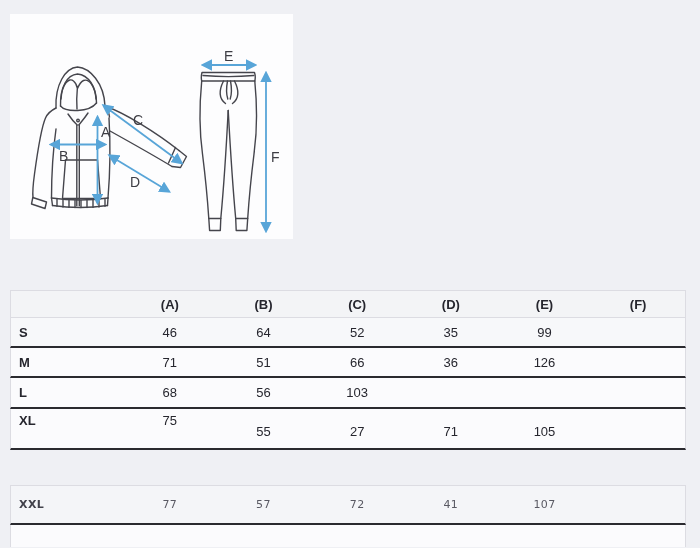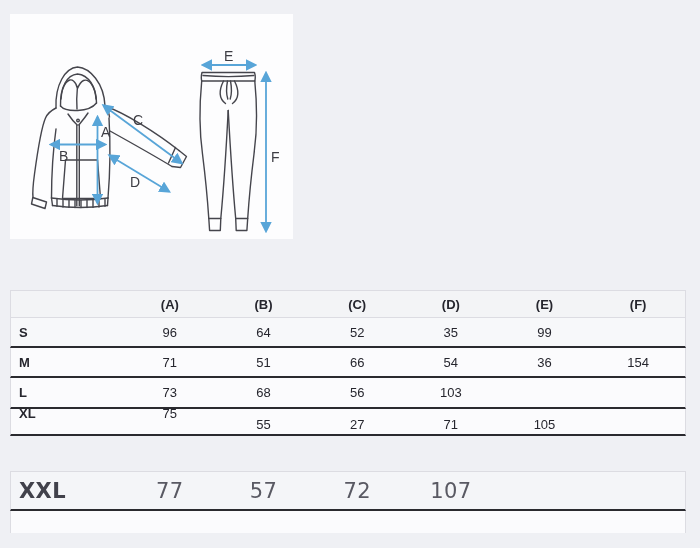--- a/index.html
+++ b/index.html
@@ -31,30 +31,30 @@
   .cell.size{justify-content:flex-start;padding-left:8px;font-weight:bold;}
   .trow.header{
     height:28px;background:#f3f4f6;
     border-top:1px solid #dcdce2;border-bottom:1px solid #dcdce2;
   }
   .trow.header .cell{font-weight:bold;}
   .trow.body{background:#fbfbfd;border-bottom:2px solid #2a2a2f;}
   .trow.r-s{height:30px;background:#f7f8fa;}
   .trow.r-m{height:30px;}
   .trow.r-l{height:31px;}
-  .trow.r-xl{height:27px;}
+  .trow.r-xl{height:41px;}
   .trow.r-xl .cell{transform:translateY(3px);}
   .trow.r-xl .cell.size,.trow.r-xl .cell.v0{transform:translateY(-8px);}
   .trow.gap{height:35px;border:none;background:transparent;}
   .trow.r-xxl{
     height:40px;background:#f4f5f8;
     border-top:1px solid #dcdce2;border-bottom:2px solid #2a2a2f;
     font-family:"DejaVu Sans",sans-serif;
   }
-  .trow.r-xxl .cell{font-size:21px;color:#595963;letter-spacing:0.4px;font-family:inherit;}
+  .trow.r-xxl .cell{font-size:11px;color:#595963;letter-spacing:0.4px;font-family:inherit;}
   .trow.r-xxl .cell.size{color:#41414b;font-weight:bold;}
   .trow.remnant{height:22px;background:#fbfbfd;}
 </style>
 </head>
 <body>
 
 <div class="diagram-box">
   <svg viewBox="0 0 283 225">
     <defs>
       <marker id="arw" viewBox="0 0 10 10" refX="8" refY="5" markerWidth="6.5" markerHeight="6.5" orient="auto-start-reverse">
@@ -130,40 +130,38 @@
     <div class="cell">(A)</div>
     <div class="cell">(B)</div>
     <div class="cell">(C)</div>
     <div class="cell">(D)</div>
     <div class="cell">(E)</div>
     <div class="cell">(F)</div>
   </div>
 
   <div class="trow body r-s">
     <div class="cell size">S</div>
-    <div class="cell">96</div>
+    <div class="cell">46</div>
     <div class="cell">64</div>
     <div class="cell">52</div>
     <div class="cell">35</div>
     <div class="cell">99</div>
   </div>
 
   <div class="trow body r-m">
     <div class="cell size">M</div>
     <div class="cell">71</div>
     <div class="cell">51</div>
     <div class="cell">66</div>
-    <div class="cell">54</div>
     <div class="cell">36</div>
-    <div class="cell">154</div>
+    <div class="cell">126</div>
   </div>
 
   <div class="trow body r-l">
     <div class="cell size">L</div>
-    <div class="cell">73</div>
     <div class="cell">68</div>
     <div class="cell">56</div>
     <div class="cell">103</div>
   </div>
 
   <div class="trow body r-xl">
     <div class="cell size">XL</div>
     <div class="cell v0">75</div>
     <div class="cell">55</div>
     <div class="cell">27</div>
@@ -171,18 +169,19 @@
     <div class="cell">105</div>
   </div>
 
   <div class="trow gap"></div>
 
   <div class="trow body r-xxl">
     <div class="cell size">XXL</div>
     <div class="cell">77</div>
     <div class="cell">57</div>
     <div class="cell">72</div>
+    <div class="cell">41</div>
     <div class="cell">107</div>
   </div>
 
   <div class="trow remnant"></div>
 
 </div>
 
 </body></html>

